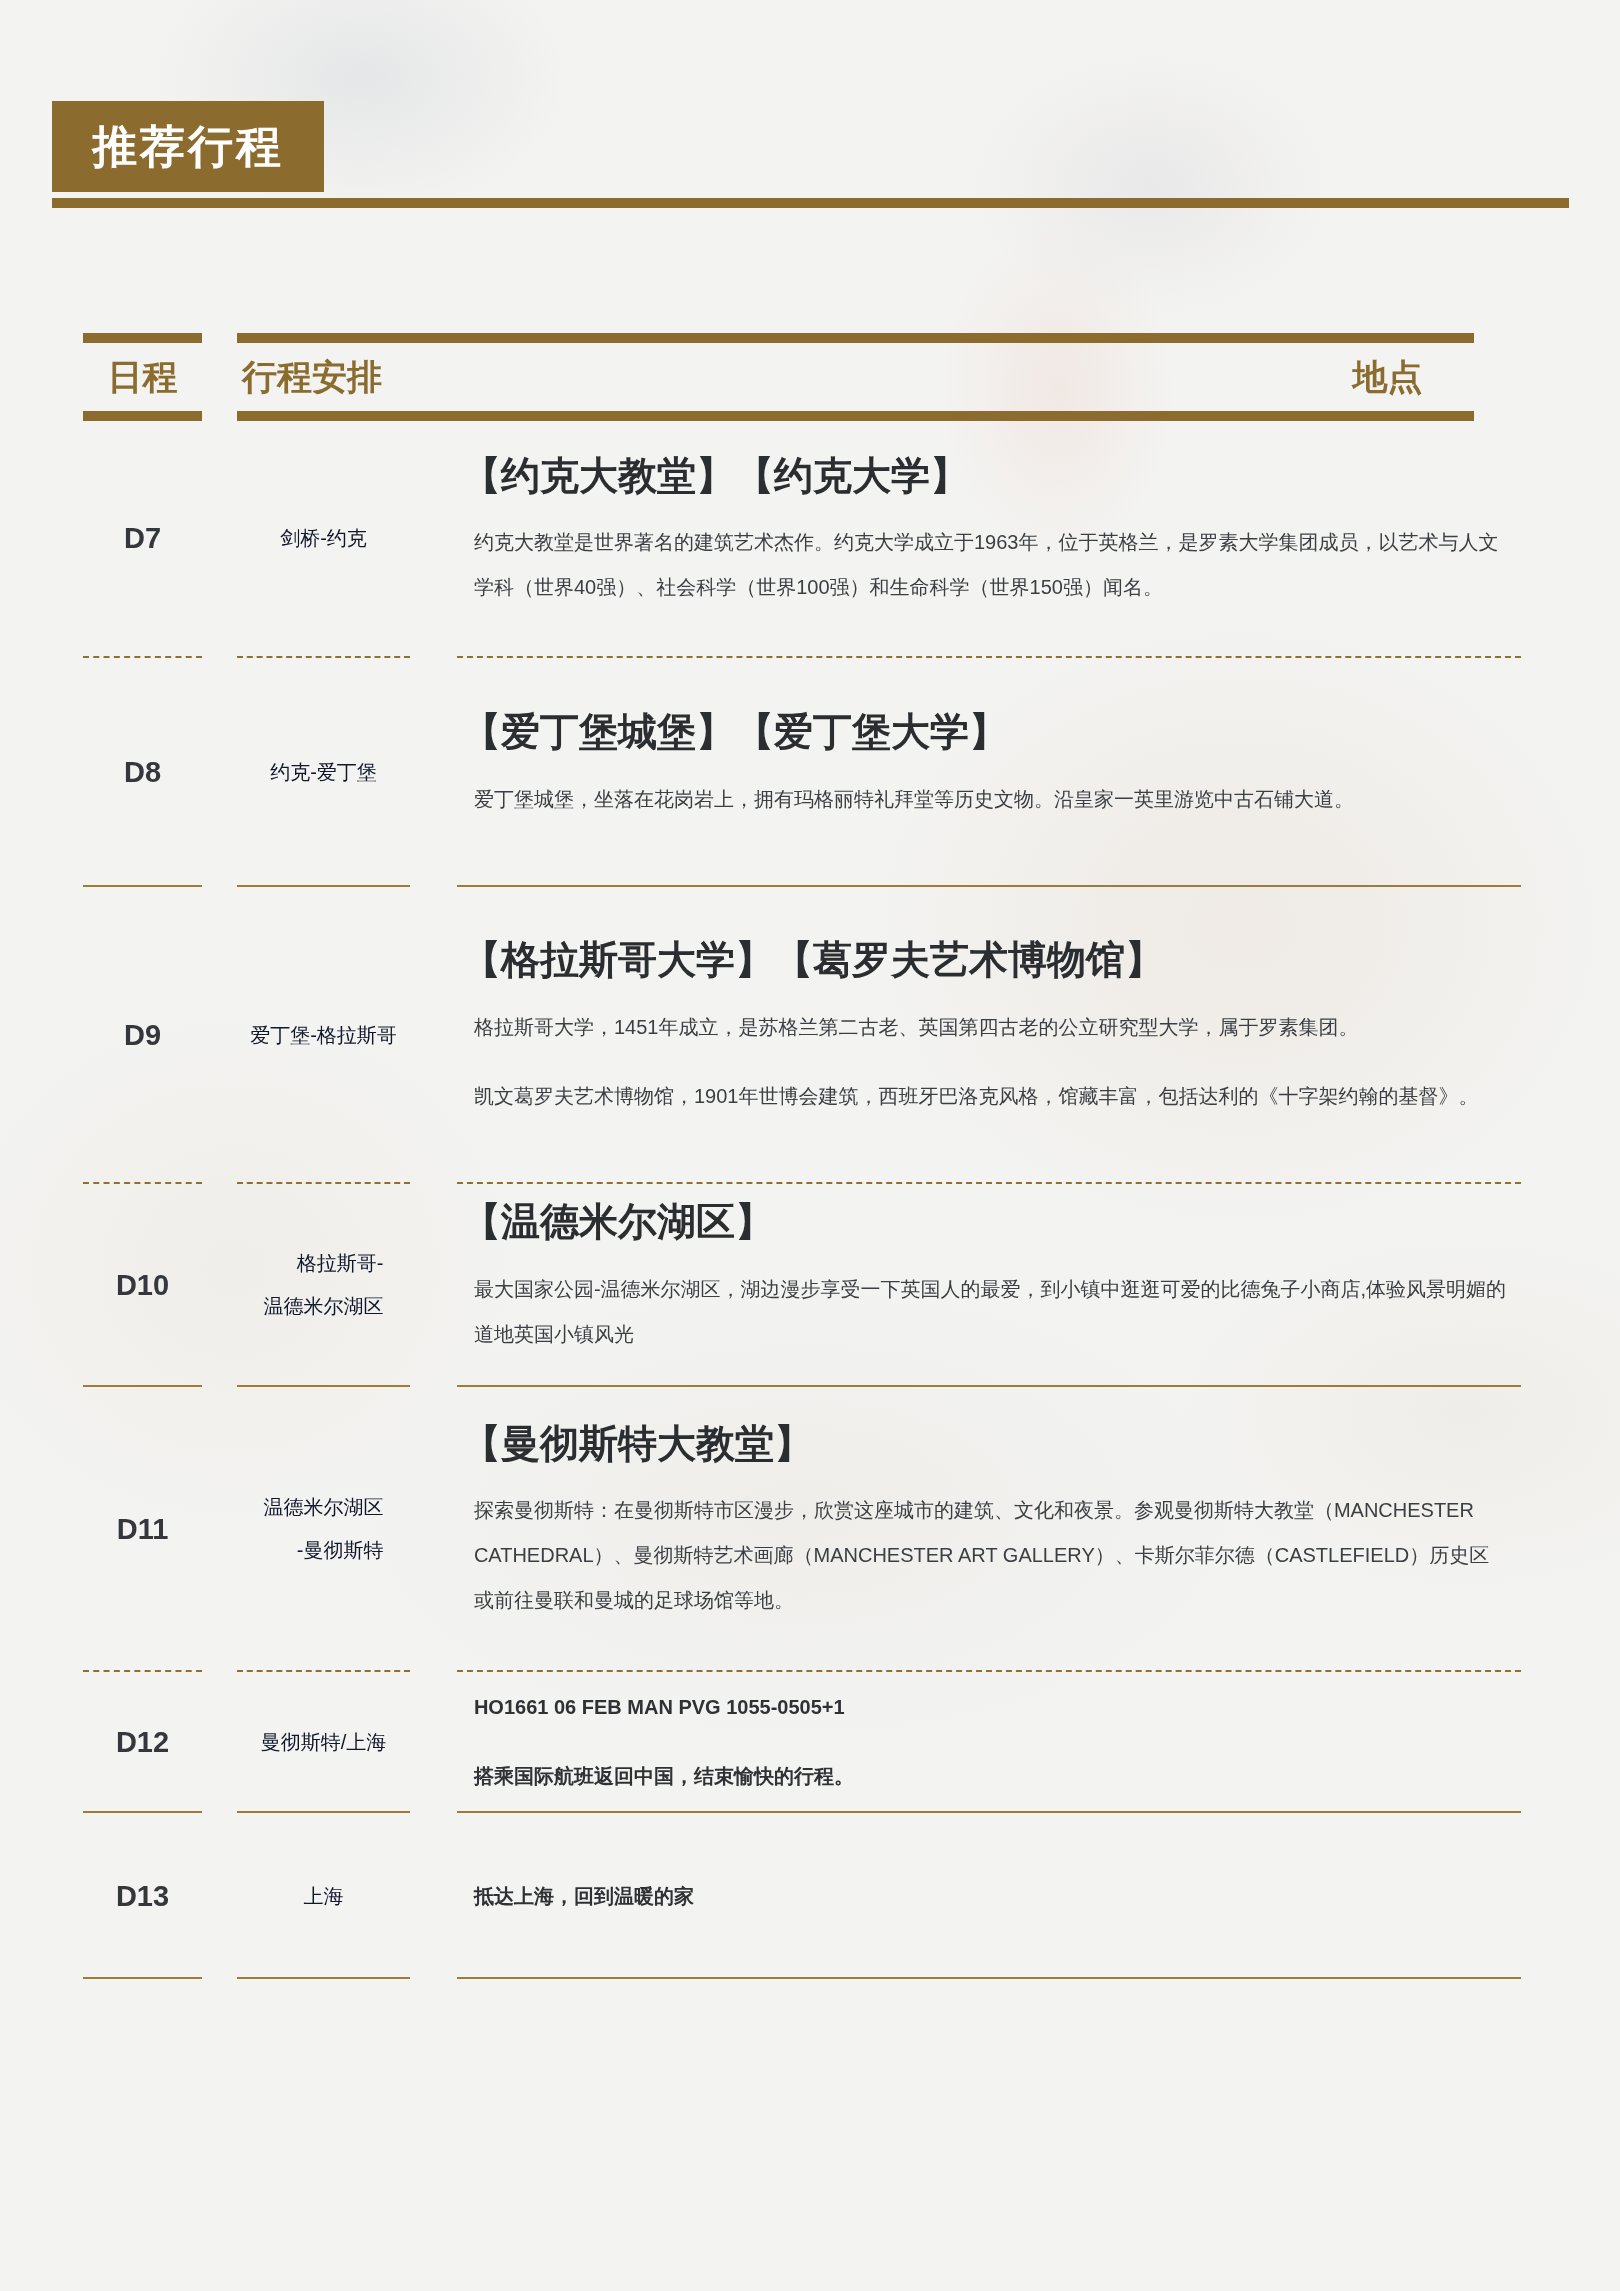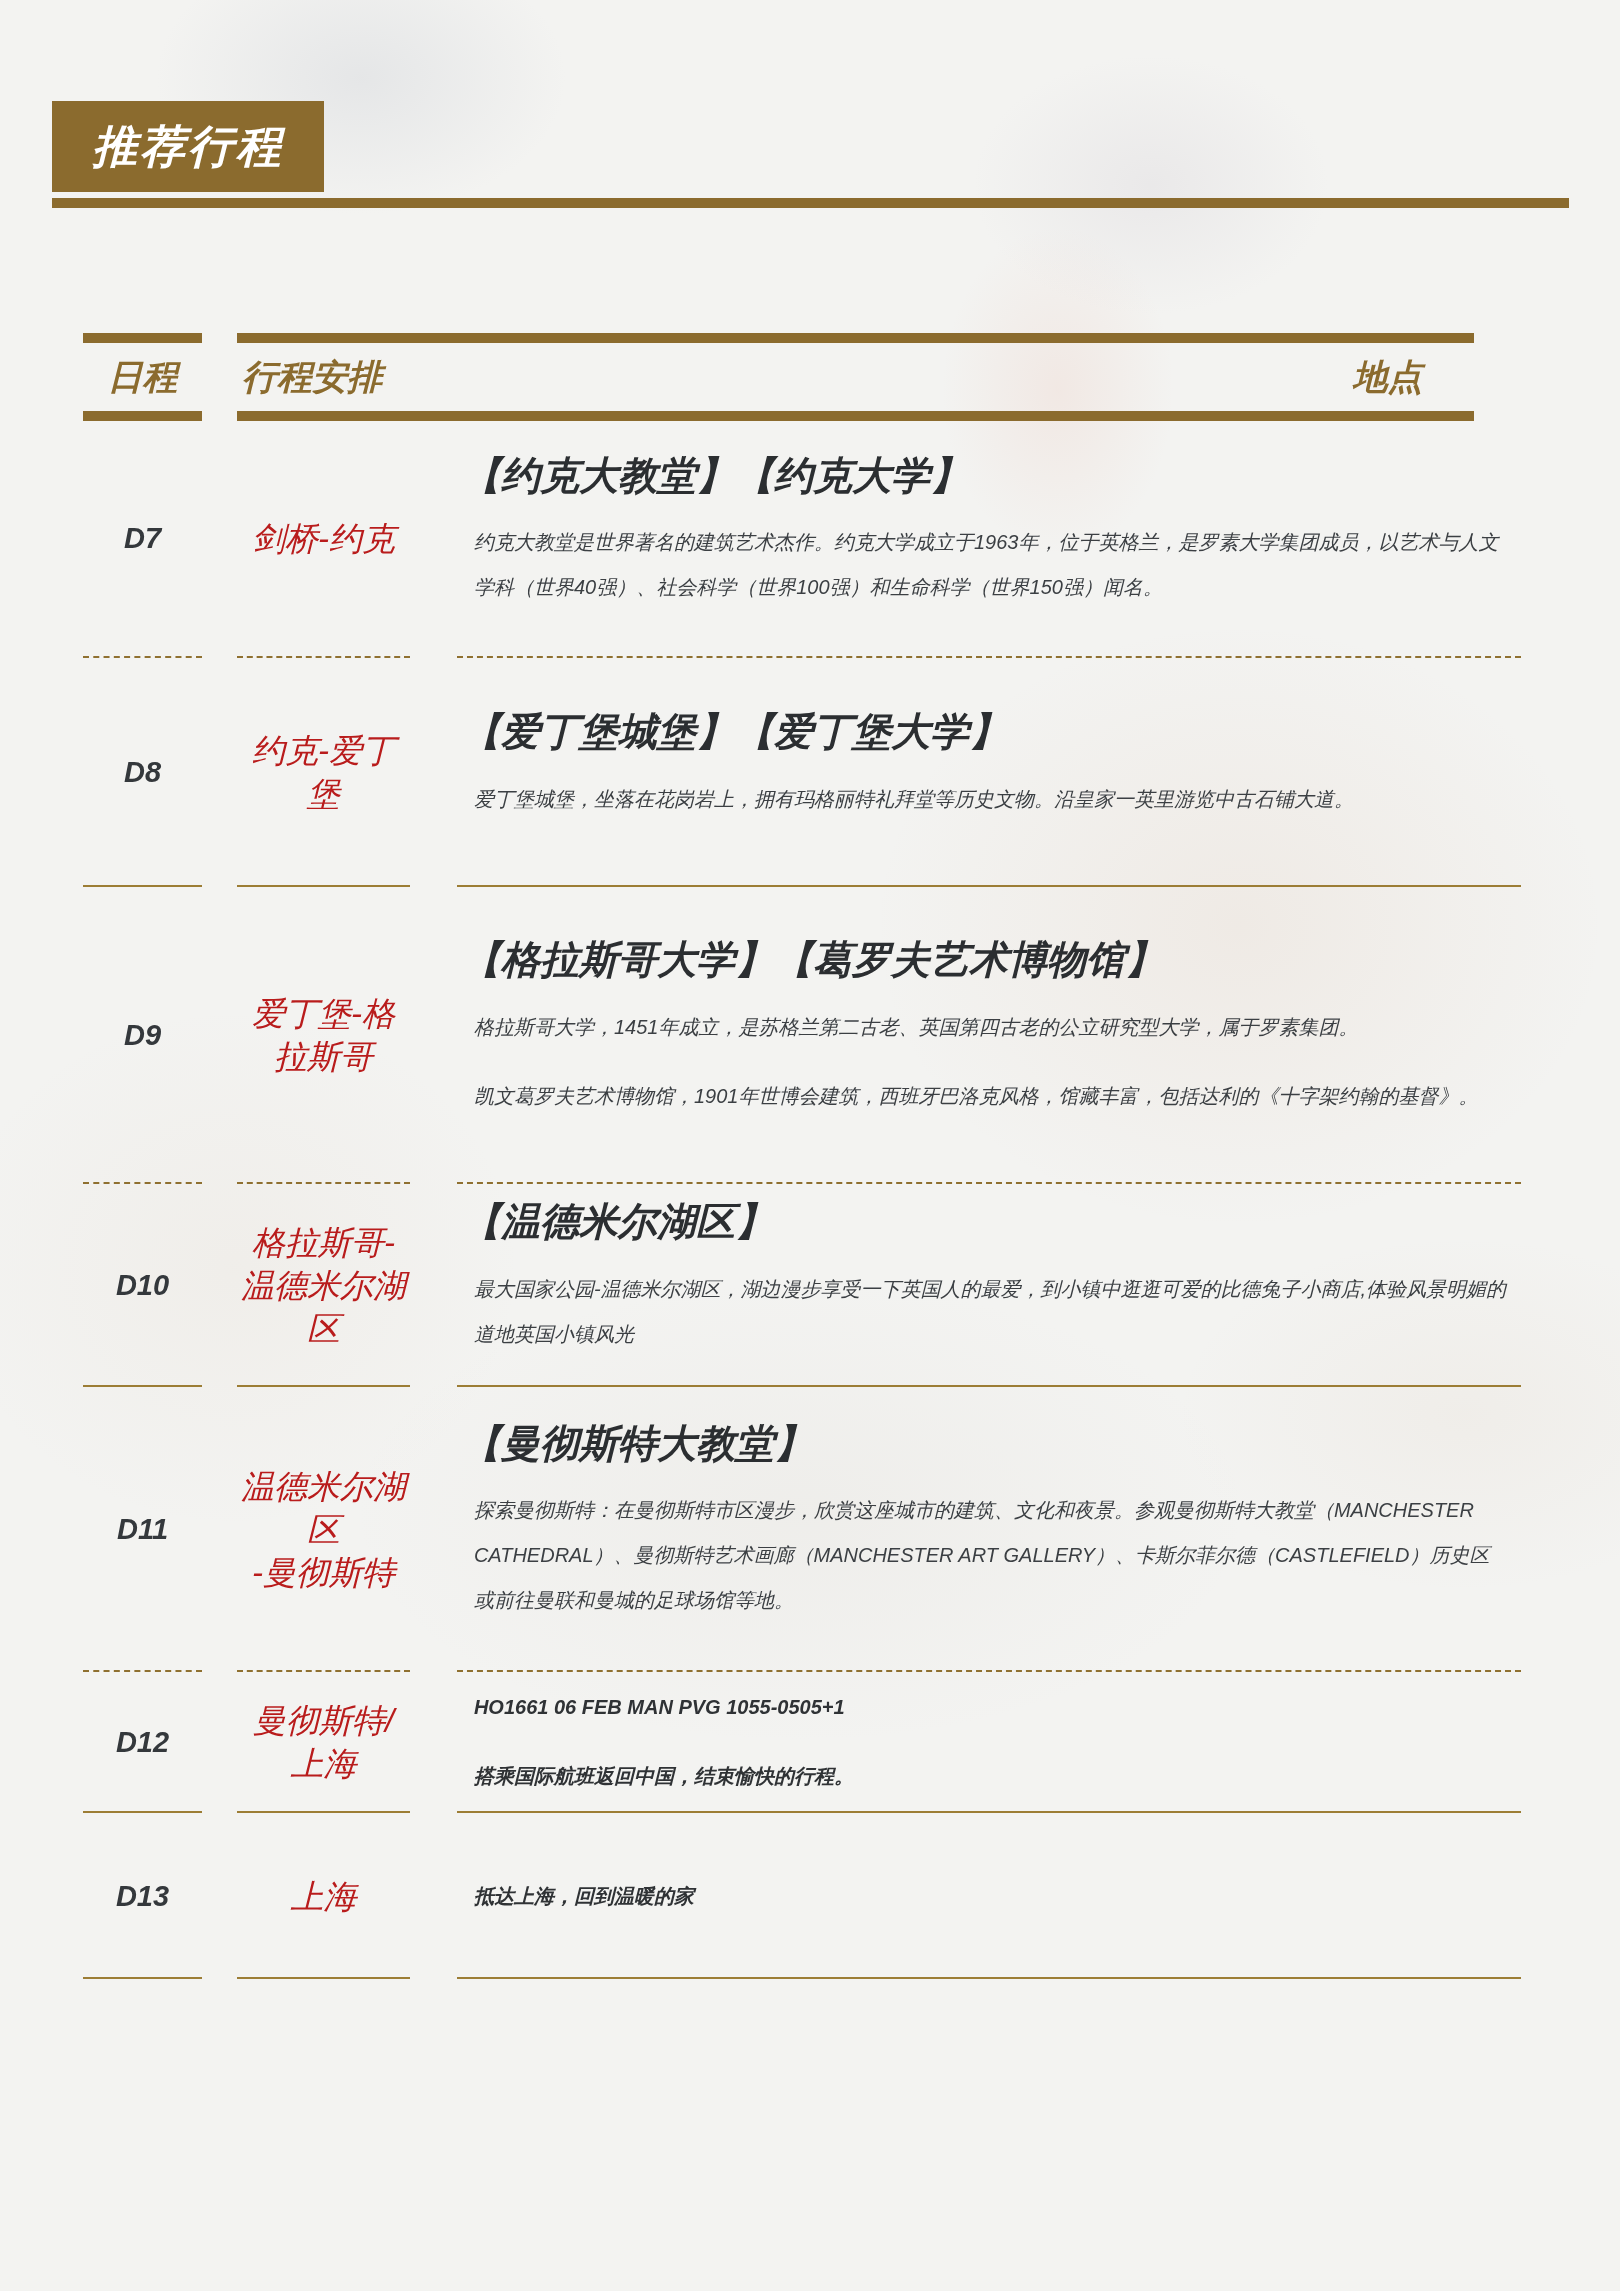--- a/index.html
+++ b/index.html
@@ -6,21 +6,20 @@
   body{
     font-family:"Liberation Sans","DejaVu Sans",sans-serif;
     background:#e8e8e8;
   }
   .page{
     position:relative;
     width:1621px;height:2292px;
     margin:0 auto;
     background:#f3f3f1;
     overflow:hidden;
-    font-style:italic;
   }
   
   .bg-decor{
     position:absolute;inset:0;
     background-image:
       radial-gradient(293px 195px at 361px 78px,  rgba(197,201,209,0.30), transparent 70%),
       radial-gradient(254px 185px at 1151px 185px, rgba(205,200,208,0.24), transparent 70%),
       radial-gradient(166px 234px at 1058px 390px, rgba(228,166,146,0.14), transparent 70%),
       radial-gradient(507px 419px at 1239px 926px, rgba(206,162,130,0.11), transparent 72%),
       radial-gradient(410px 371px at 234px 1268px, rgba(204,176,148,0.08), transparent 70%),
@@ -52,22 +51,22 @@
     display:flex;align-items:center;justify-content:center;
   }
   .hcell.left{justify-content:flex-start;padding-left:4.9px;}
   .trow{display:flex;align-items:center;}
   .daycell,.loccell{
     display:flex;align-items:center;justify-content:center;
     align-self:stretch;
   }
   .day{font-size:29px;font-weight:700;color:#34383c;width:max-content;}
   .loc{
-    font-size:33px;color:#b91c1c;line-height:43px;
-    white-space:pre-line;text-align:center;width:max-content;
+    font-size:20px;color:#0f172a;line-height:43px;
+    white-space:pre-line;text-align:right;width:max-content;
   }
   .plancell{
     box-sizing:border-box;padding:9.8px 0 9.8px 4.9px;
     display:flex;flex-direction:column;justify-content:center;
     align-self:stretch;
   }
   .plan-title{
     margin:0 0 12.7px 0;
     font-size:39px;font-weight:700;color:#2b2e31;line-height:41px;
   }

